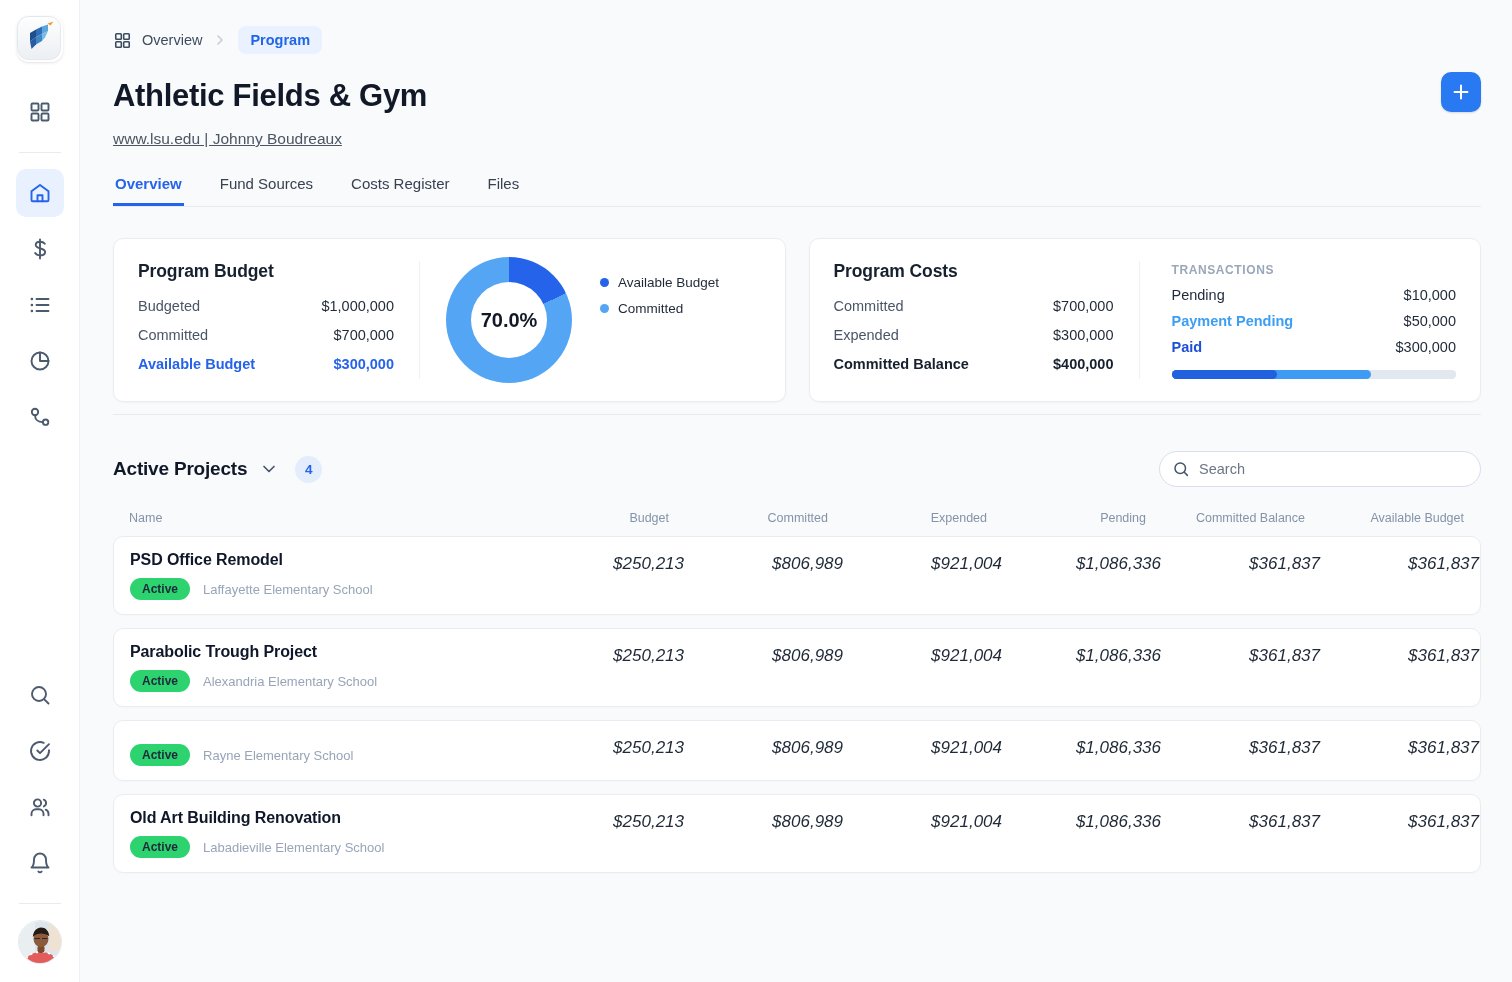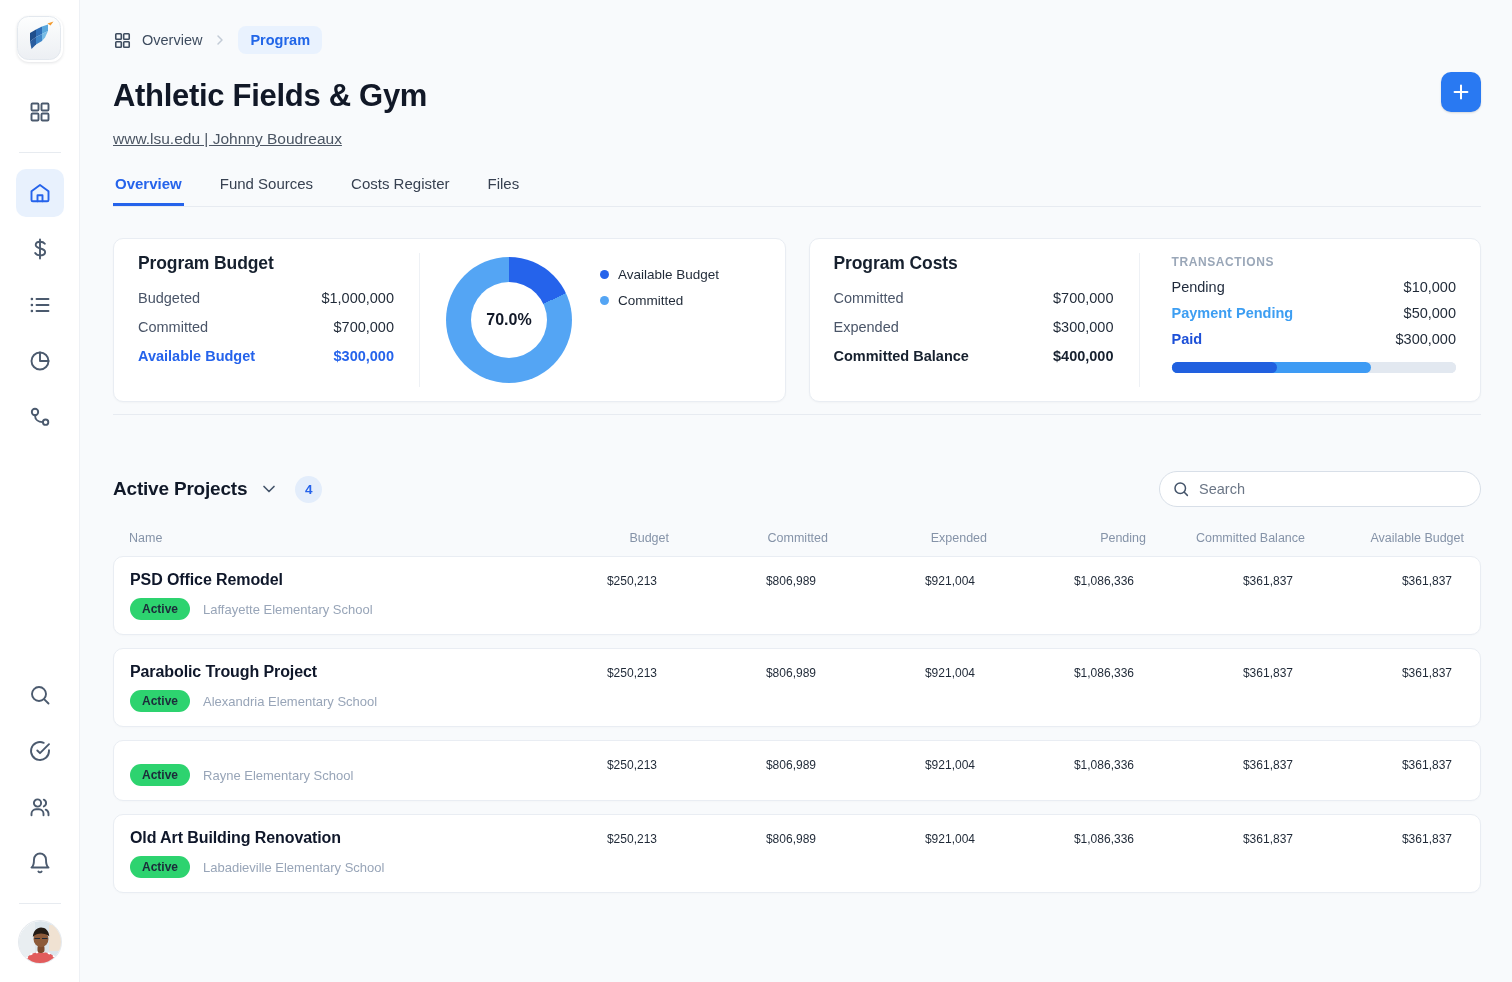--- a/index.html
+++ b/index.html
@@ -54,55 +54,55 @@
   .tab { font-size:15px; color:#374151; padding:0 2px 14px; cursor:pointer; }
   .tab.active {
     color:#2563eb; font-weight:600;
     box-shadow:inset 0 -3px 0 #2563eb; margin-bottom:0;
   }
 
   
   .cards { margin-top:31px; display:flex; gap:23px; }
   .card {
     flex:1; height:164px; background:#fff; border:1px solid #e9edf3; border-radius:10px;
-    padding:14px 24px; display:flex; box-shadow:0 1px 2px rgba(16,24,40,.03); min-width:0;
+    padding:22px 24px; display:flex; box-shadow:0 1px 2px rgba(16,24,40,.03); min-width:0;
   }
   .card h3 { font-size:17.5px; font-weight:700; color:#16202e; letter-spacing:-.1px; }
   .kv-block { display:flex; flex-direction:column; }
   .kv-row { display:flex; justify-content:space-between; margin-top:13px; font-size:14.5px;align-items:center; }
   .kv-row .k { color:#4a5568; }
   .kv-row .v { color:#1f2937; font-weight:500; }
   .kv-row.bold .k, .kv-row.bold .v { font-weight:700; color:#16202e; }
   .kv-row.link .k, .kv-row.link .v { color:#2563eb; font-weight:600; cursor:pointer; }
   .pb-left { width:256px; } .pc-left { width:280px; }
   .v-divider { width:1px; background:#eef1f5; margin-left:25px; align-self:stretch; }
 
   .donut-wrap { display:flex; align-items:center; margin-left:26px; flex:1; }
   .donut { width:126px; height:126px; border-radius:50%; position:relative; flex:0 0 126px; }
   .donut::after { content:""; position:absolute; inset:25px; background:#fff; border-radius:50%; }
   .donut-center { position:absolute; inset:0; z-index:1; display:flex; align-items:center; justify-content:center;
-    font-size:16px; font-weight:600; color:#111827; }
+    font-size:20px; font-weight:600; color:#111827; }
   .legend { margin-left:28px; display:flex; flex-direction:column; gap:11px; align-self:flex-start; margin-top:14px; }
   .legend-item { display:flex; align-items:center; gap:9px; font-size:13.5px; color:#1f2937; }
   .legend-dot { width:9px; height:9px; border-radius:50%; }
 
   .trans-block { margin-left:32px; flex:1; display:flex; flex-direction:column; }
   .trans-head { font-size:12px; font-weight:700; letter-spacing:.05em; color:#9aa7b8; margin-top:2px; }
   .trans-row { display:flex; justify-content:space-between; margin-top:10px; font-size:14.5px; }
   .trans-row .k { color:#1e293b; font-weight:500; }
   .trans-row .v { color:#1f2937; }
   .trans-row.link-light .k { color:#3d9ef2; font-weight:600; cursor:pointer; }
   .trans-row.link-dark .k { color:#1d50d8; font-weight:600; cursor:pointer; }
   .bar-track { margin-top:15px; height:11px; border-radius:6px; background:#e2e8f0; position:relative; }
   .bar-seg { position:absolute; left:0; top:0; bottom:0; border-radius:6px; }
 
   .section-hr { border:none; height:1px; background:#e7ebf1; margin-top:12px; }
 
   
-  .section-head { margin-top:56px; display:flex; align-items:center; }
+  .section-head { margin-top:36px; display:flex; align-items:center; }
   .section-title { font-size:19px; font-weight:700; color:#101828; letter-spacing:-.2px; }
   .section-chevron { margin-left:12px; display:flex; cursor:pointer; }
   .count-badge {
     margin-left:16px; min-width:27px; height:27px; padding:0 8px; border-radius:14px;
     background:#e3edfb; color:#2563eb; font-size:13.5px; font-weight:600;
     display:flex; align-items:center; justify-content:center;
   }
   .search-box {
     margin-left:auto; width:322px; height:36px; border:1px solid #d8dfe8; border-radius:18px;
     background:#fff; display:flex; align-items:center; padding:16px 12px; gap:9px;
@@ -112,32 +112,32 @@
     font-size:14.5px; color:#1f2937; font-family:"Liberation Sans", sans-serif;
   }
   .search-box input::placeholder { color:#6b7686; }
 
   .proj-grid { display:grid; grid-template-columns:minmax(0,1fr) repeat(6,159px); }
   .proj-header { margin-top:24px; padding:0 17px 0 16px; font-size:12.5px; color:#8593a8; }
   .proj-header .col { text-align:right; }
   .proj-header .col.first { text-align:left; }
   .proj-row {
     background:#fff; border:1px solid #e9edf3; border-radius:10px;
-    padding:14px 28px 14px 16px; margin-top:13px; cursor:pointer;
+    padding:14px 1px 14px 16px; margin-top:13px; cursor:pointer;
     box-shadow:0 1px 2px rgba(16,24,40,.02);
   }
   .proj-row:first-child { margin-top:11px; }
   .proj-name { font-size:16px; font-weight:700; color:#0f172a; letter-spacing:-.1px; }
   .proj-sub { display:flex; align-items:center; gap:13px; margin-top:9px; }
   .status-badge {
     background:#2dd36f; color:#1c2b3a; font-size:12px; font-weight:700;
     padding:4px 12px; border-radius:999px;
   }
   .school { font-size:13px; color:#98a5b8; }
-  .num-cell { text-align:right; font-size:12px; color:#1f2937; padding-top:3px; }
+  .num-cell { text-align:right; font-size:17px; color:#1f2937; padding-top:3px;font-style:italic; }
 
   svg { display:block; }
 </style>
 </head>
 <body>
 
 <nav class="sidebar">
   <div class="logo-box">
     <svg width="44" height="44" viewBox="0 0 44 44">
       <defs>

